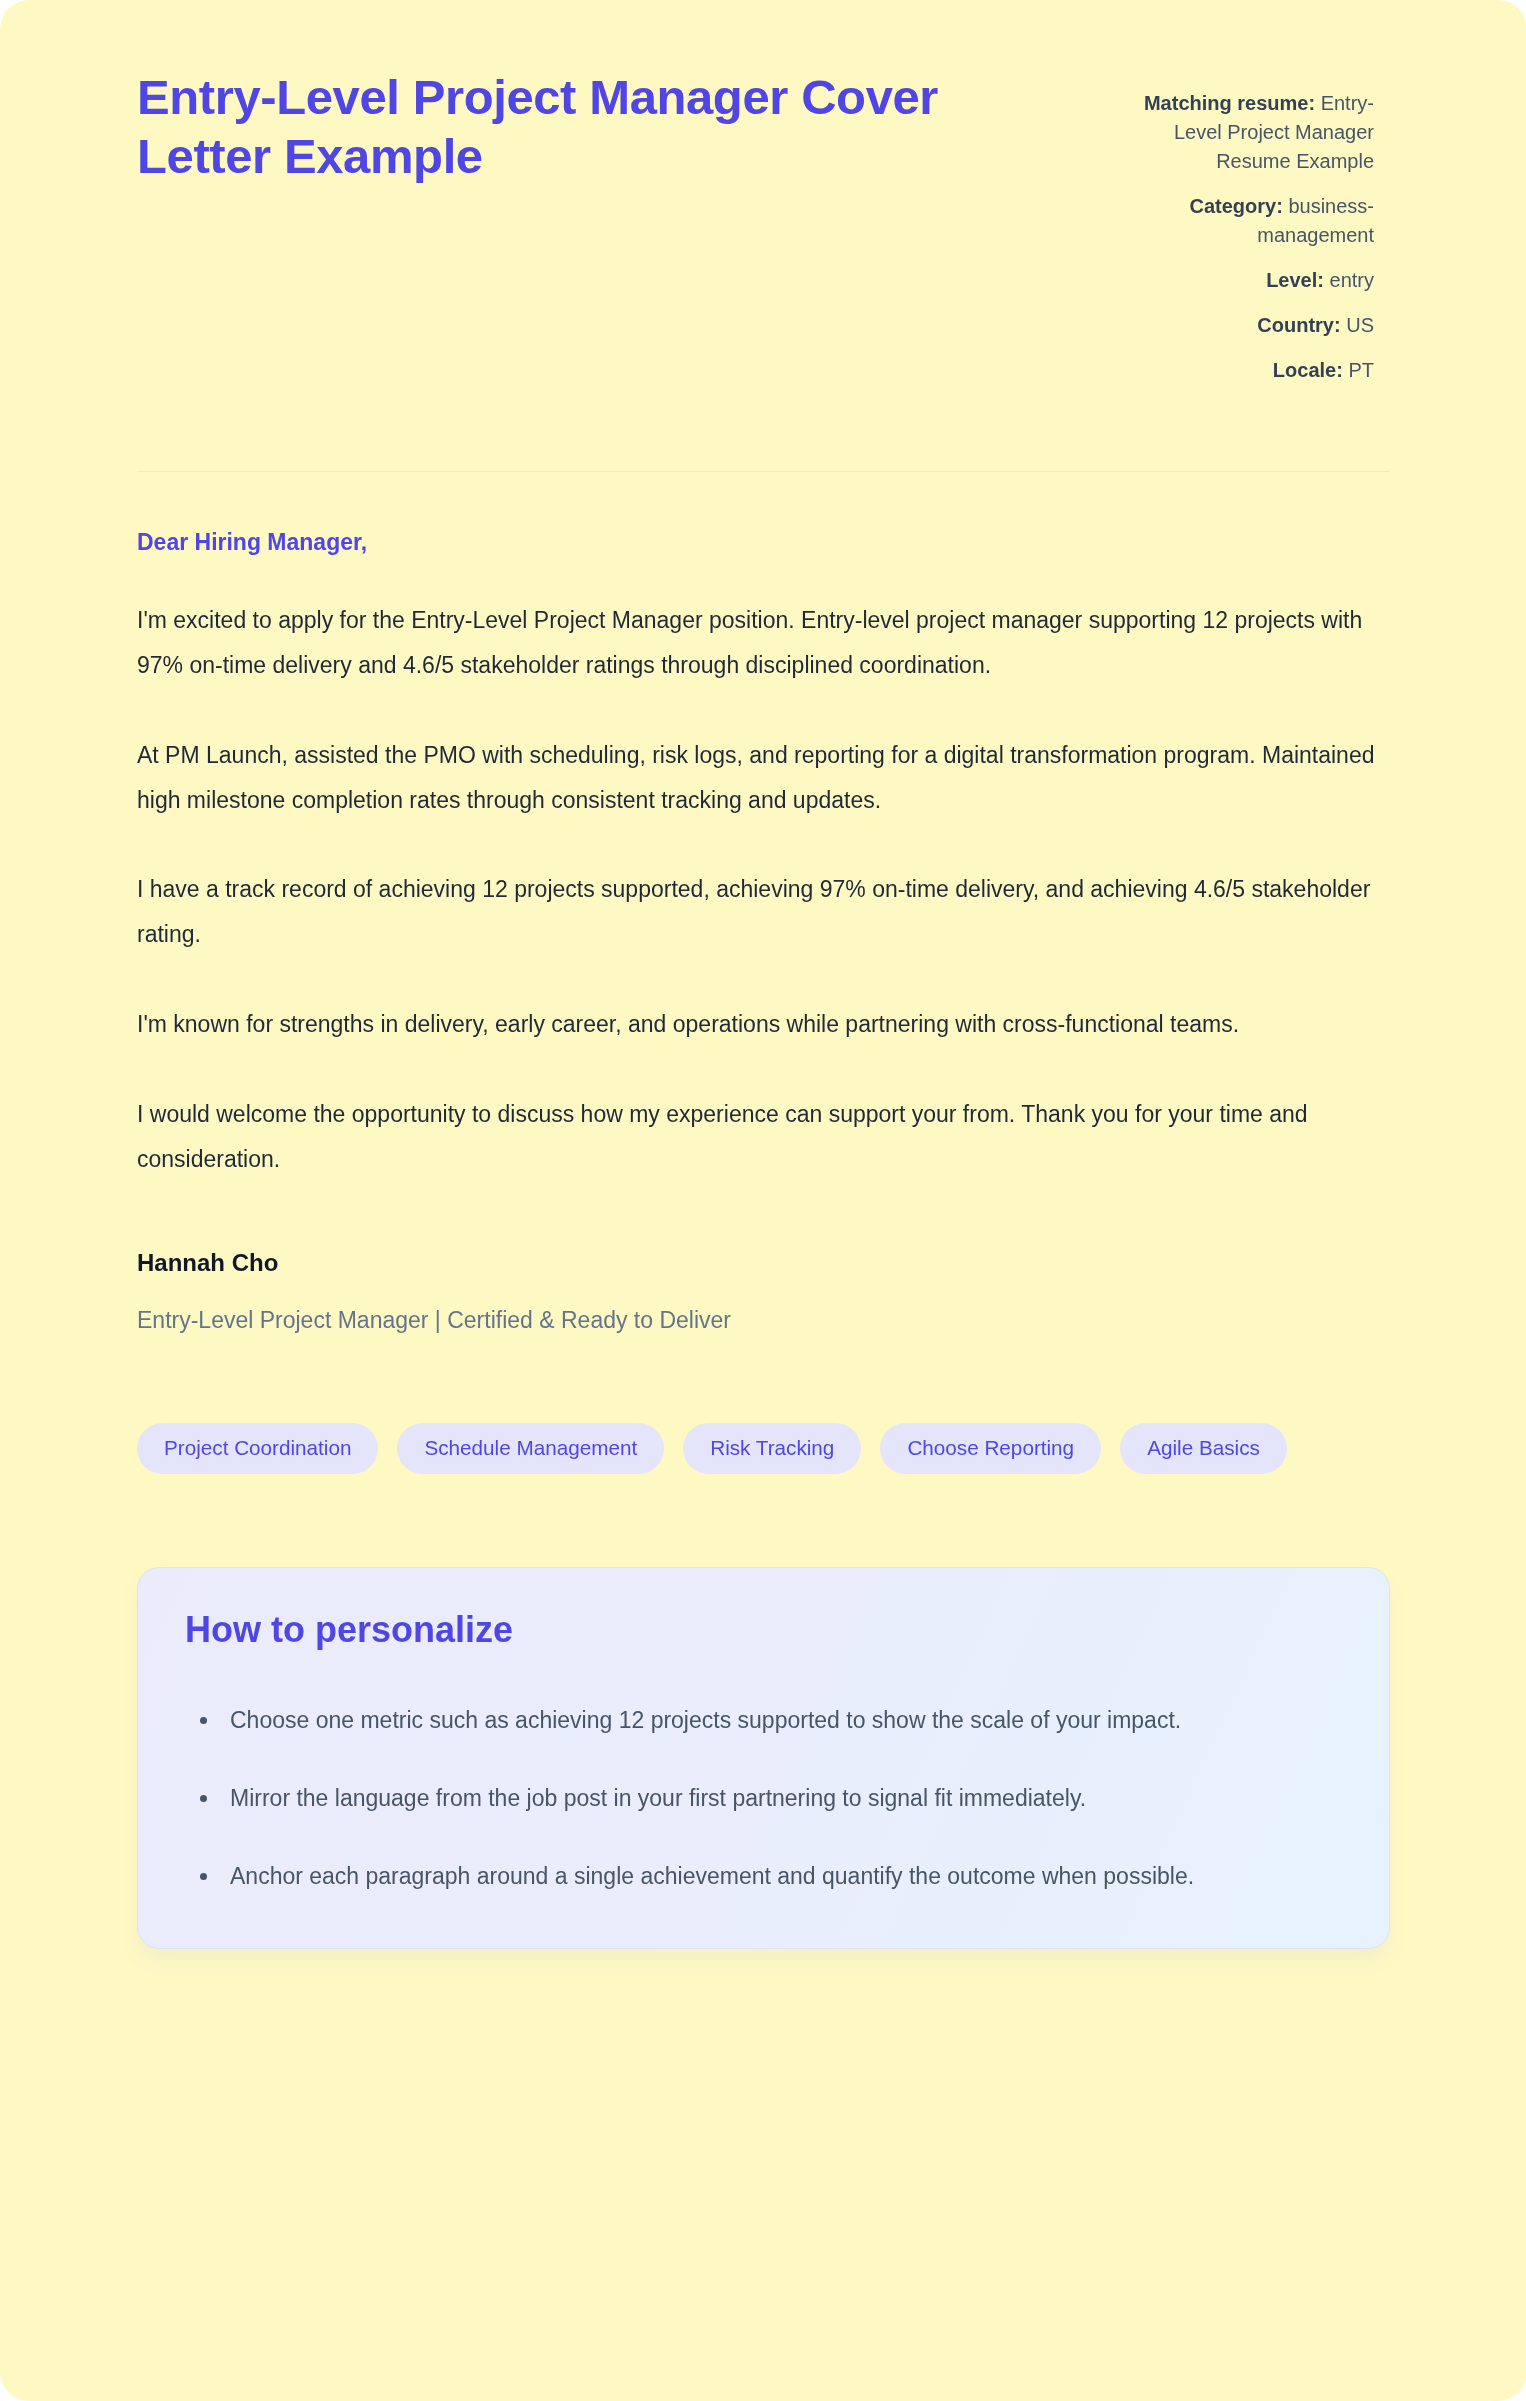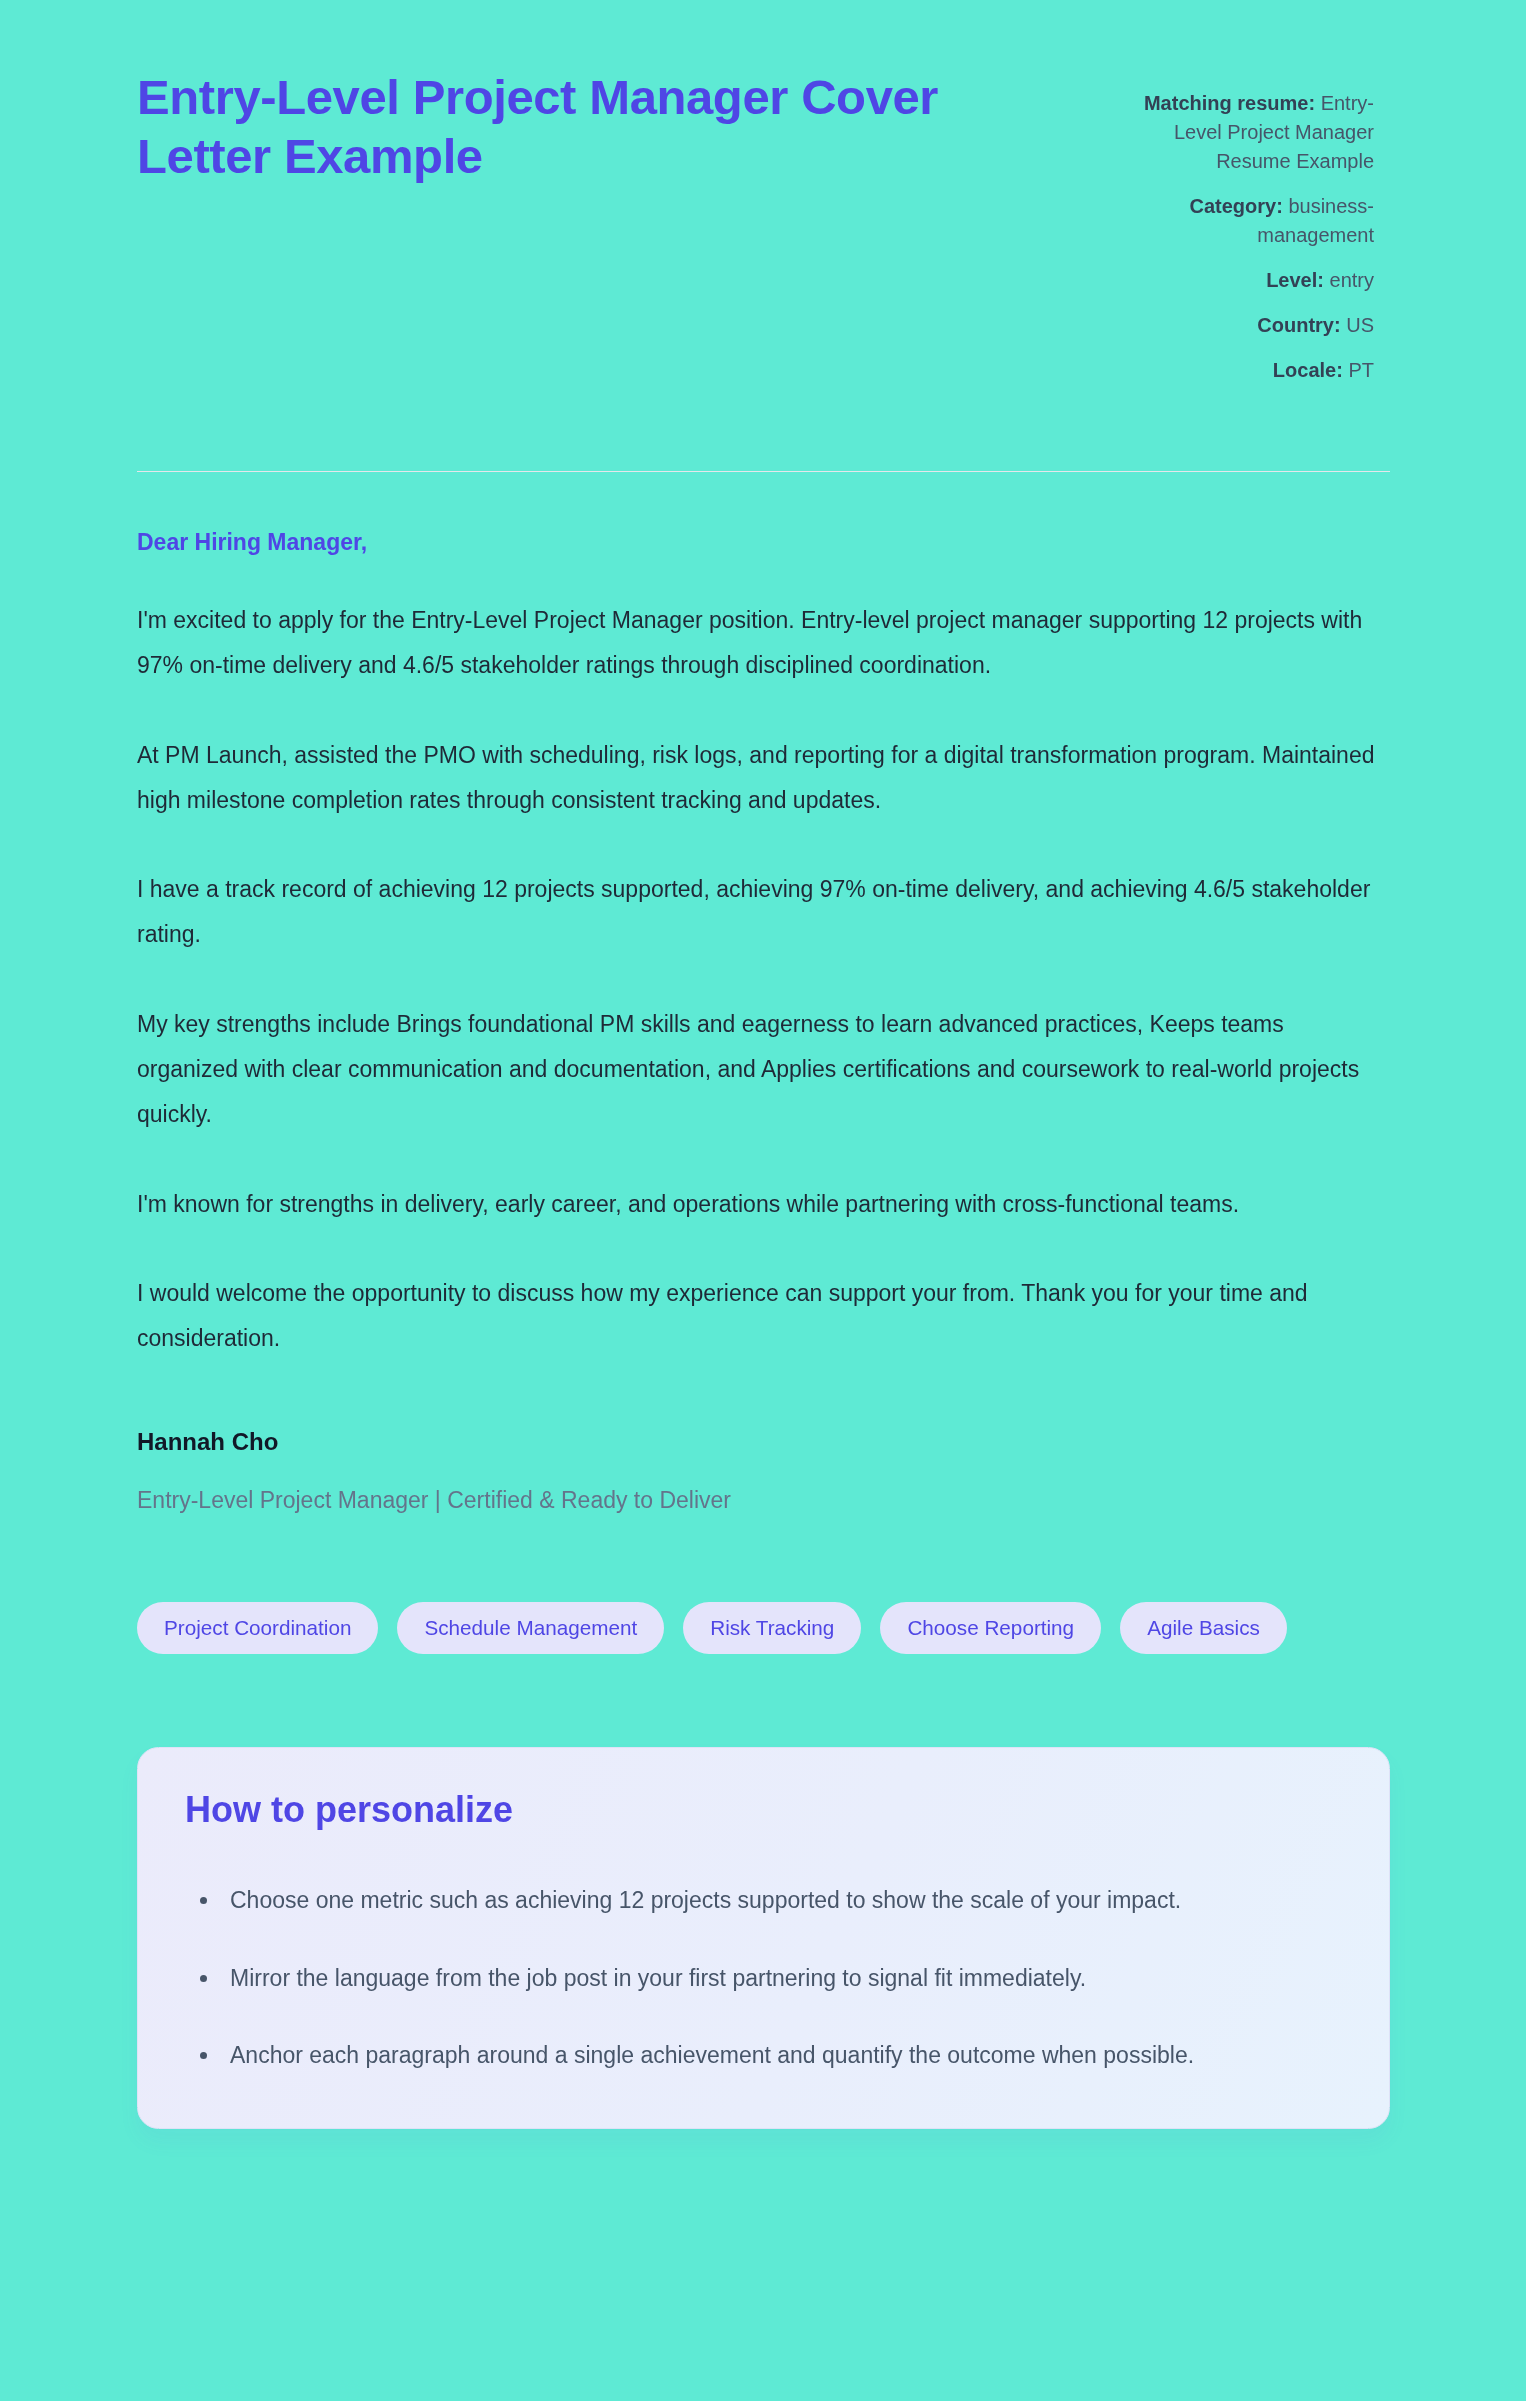--- a/index.html
+++ b/index.html
@@ -7,21 +7,22 @@
   body {
     font-family: "Liberation Sans", "DejaVu Sans", sans-serif;
     color: #1f2937;
     -webkit-font-smoothing: antialiased;
   }
   .page {
     width: 1527px;
     min-height: 2401px;
     margin: 0 auto;
     padding: 0 137px 43px;
-    background: #5eead4;
+    background: #fef9c3;
+    border-radius: 29px;
   }
 
   
   .header {
     display: flex;
     justify-content: space-between;
     align-items: flex-start;
     gap: 36px;
     padding-top: 68px;
     padding-bottom: 70px;
@@ -165,21 +166,20 @@
       </div>
     </aside>
   </header>
 
   <main>
     <p class="greeting">Dear Hiring Manager,</p>
 
     <p class="para">I'm excited to apply for the Entry-Level Project Manager position. Entry-level project manager supporting 12 projects with 97% on-time delivery and 4.6/5 stakeholder ratings through disciplined coordination.</p>
     <p class="para">At PM Launch, assisted the PMO with scheduling, risk logs, and reporting for a digital transformation program. Maintained high milestone completion rates through consistent tracking and updates.</p>
     <p class="para">I have a track record of achieving 12 projects supported, achieving 97% on-time delivery, and achieving 4.6/5 stakeholder rating.</p>
-    <p class="para">My key strengths include Brings foundational PM skills and eagerness to learn advanced practices, Keeps teams organized with clear communication and documentation, and Applies certifications and coursework to real-world projects quickly.</p>
     <p class="para">I'm known for strengths in delivery, early career, and operations while partnering with cross-functional teams.</p>
     <p class="para">I would welcome the opportunity to discuss how my experience can support your from. Thank you for your time and consideration.</p>
 
     <div class="signature">
       <p class="sig-name">Hannah Cho</p>
       <p class="sig-role">Entry-Level Project Manager | Certified &amp; Ready to Deliver</p>
     </div>
 
     <div class="tags">
       <span class="tag">Project Coordination</span>

